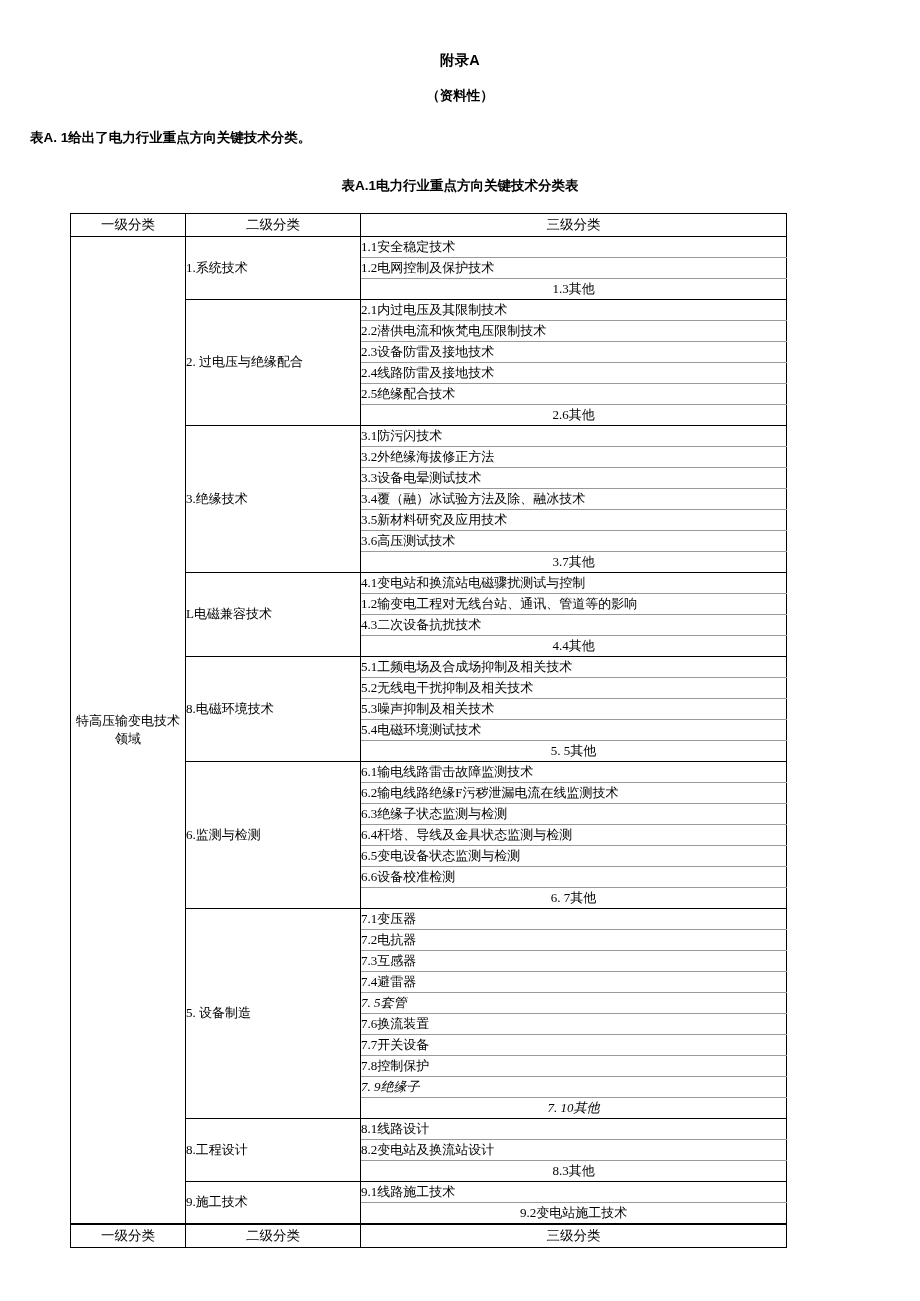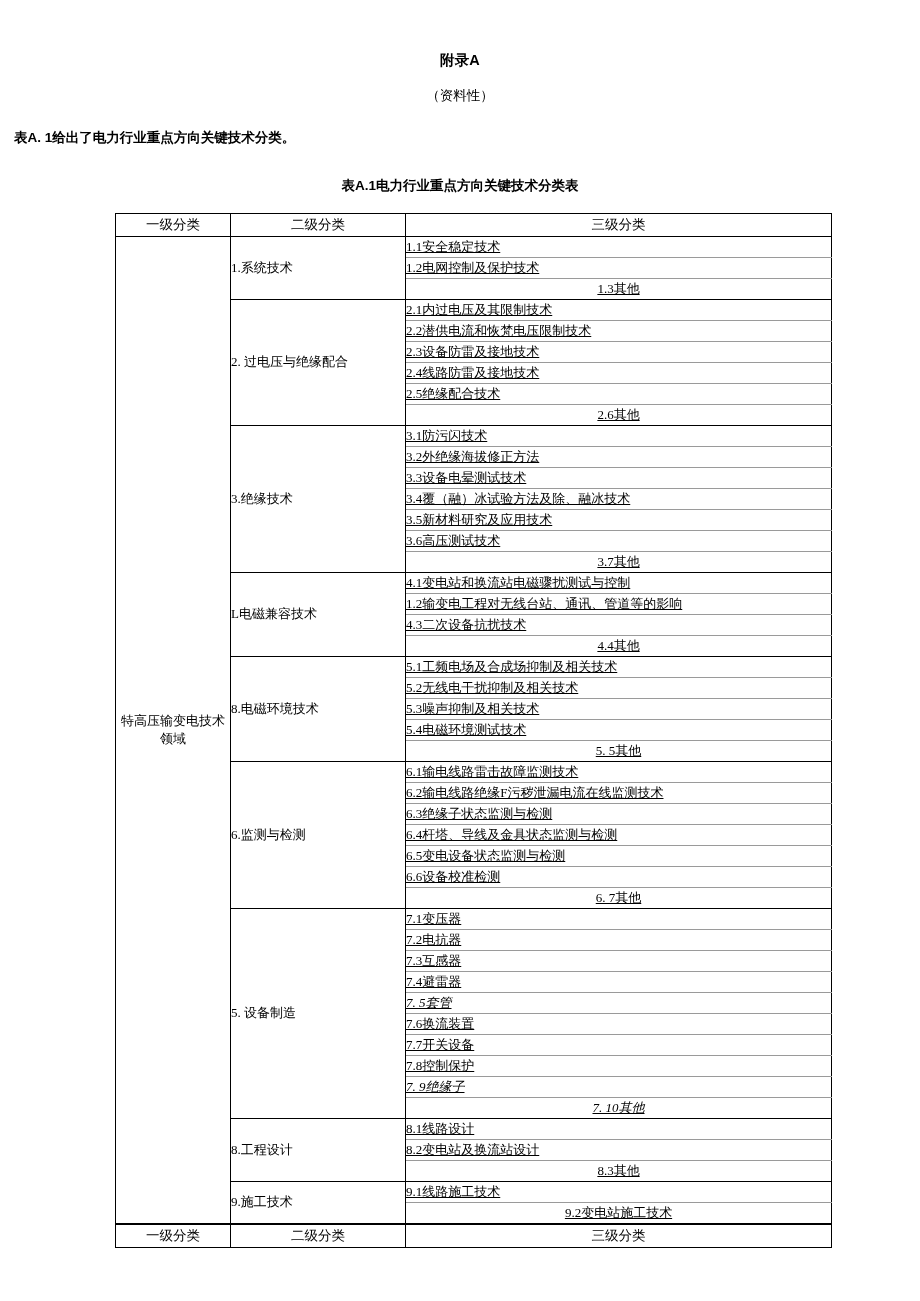--- a/index.html
+++ b/index.html
@@ -31,58 +31,58 @@
     font-weight: bold;
     font-size: 14.5px;
     letter-spacing: 0.2px;
     margin: 0;
     padding-top: 50px;
     line-height: 1.5;
   }
   .appendix-sub {
     text-align: center;
     font-family: "Liberation Sans", "DejaVu Sans", sans-serif;
-    font-weight: normal;
+    font-weight: bold;
     font-size: 13.5px;
     margin: 0;
     padding-top: 14px;
     line-height: 1.5;
   }
   .appendix-name {
     text-align: center;
     font-family: "Liberation Sans", "DejaVu Sans", sans-serif;
     font-weight: bold;
     font-size: 14px;
     margin: 0;
     padding-top: 13px;
     line-height: 1.5;
   }
   .intro-line {
     font-family: "Liberation Sans", "DejaVu Sans", sans-serif;
     font-weight: bold;
     font-size: 13.5px;
     margin: 0;
-    padding: 22px 0 0 14px;
+    padding: 22px 0 0 30px;
     line-height: 1.5;
   }
   .table-caption {
     text-align: center;
     font-family: "Liberation Sans", "DejaVu Sans", sans-serif;
     font-weight: bold;
     font-size: 13.5px;
     margin: 8px;
     line-height: 1.5;
   }
   .caption-main { padding-top: 20px; padding-bottom: 8px; }
   .caption-cont { padding-top: 16px; padding-bottom: 10px; }
 
   
   .tbl-wrap {
     width: 716px;
-    margin: 0 auto 0 115px;
+    margin: 0 auto 0 70px;
   }
   table.cls {
     border-collapse: collapse;
     table-layout: fixed;
     width: 716px;
     font-size: 13px;
   }
   table.cls col.c1 { width: 115px; }
   table.cls col.c2 { width: 175px; }
   table.cls col.c3 { width: 426px; }
@@ -113,21 +113,20 @@
   tr.hdr th.v { border-right: 1.3px solid #000; }
 
   
   td.lvl3 {
     height: 20px;
     line-height: 20px;
     padding-left: 3px;
     border-bottom: 1.6px solid #9a9a9a;
     white-space: nowrap;
     overflow: hidden;
-    text-decoration: underline;
   }
   tr.grp-last td.lvl3 { border-bottom: 1.3px solid #000; text-align: center; }
   tr.tbl-last td.lvl3 { border-bottom: none; }
 
   td.lvl2 {
     padding-left: 3px;
     border-right: 1.3px solid #000;
     border-bottom: 1.3px solid #000;
     vertical-align: middle;
   }

